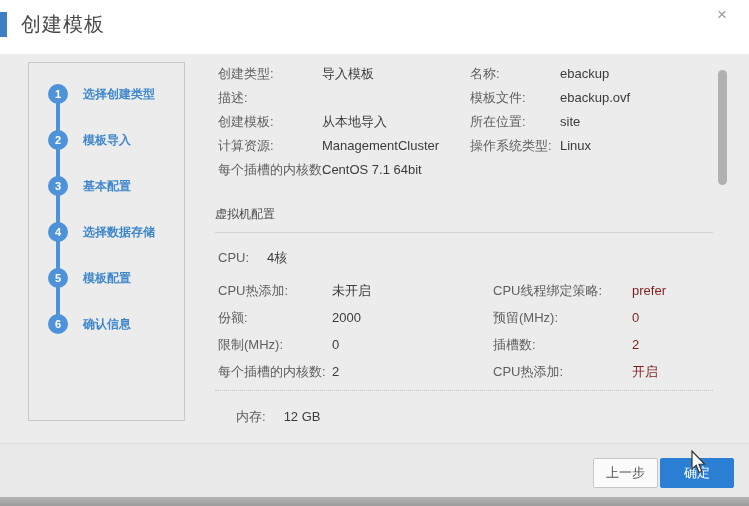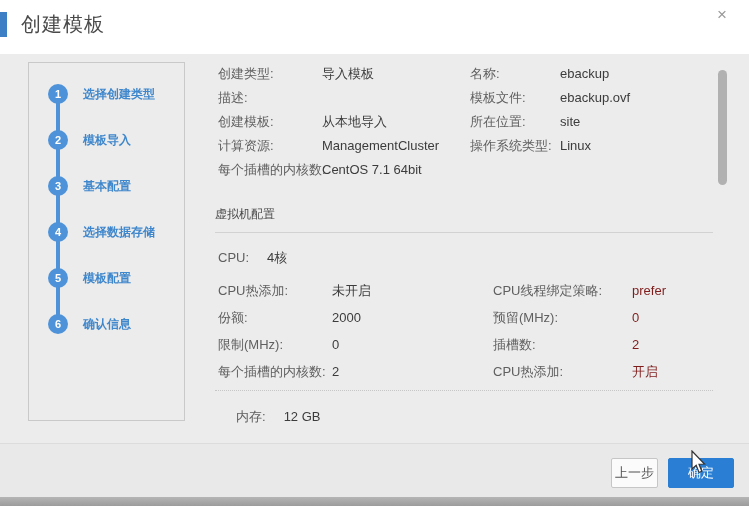--- a/index.html
+++ b/index.html
@@ -211,28 +211,28 @@
     position: absolute;
     top: 14px;
     height: 30px;
     font-family: "Liberation Sans", "DejaVu Sans", sans-serif;
     font-size: 13px;
     border-radius: 2px;
     cursor: pointer;
   }
   .btn-prev {
     right: 91px;
-    width: 47px;
+    width: 65px;
     background: #fbfbfb;
     border: 1px solid #c6c6c6;
     color: #555555;
   }
   .btn-ok {
     right: 15px;
-    width: 66px;
+    width: 74px;
     background: #2a7fd4;
     border: 1px solid #2a7fd4;
     color: #ffffff;
   }
 
   .bottom-strip {
     position: absolute;
     left: 0; top: 497px;
     width: 749px; height: 9px;
     background: linear-gradient(#b5b5b5, #9c9c9c);

